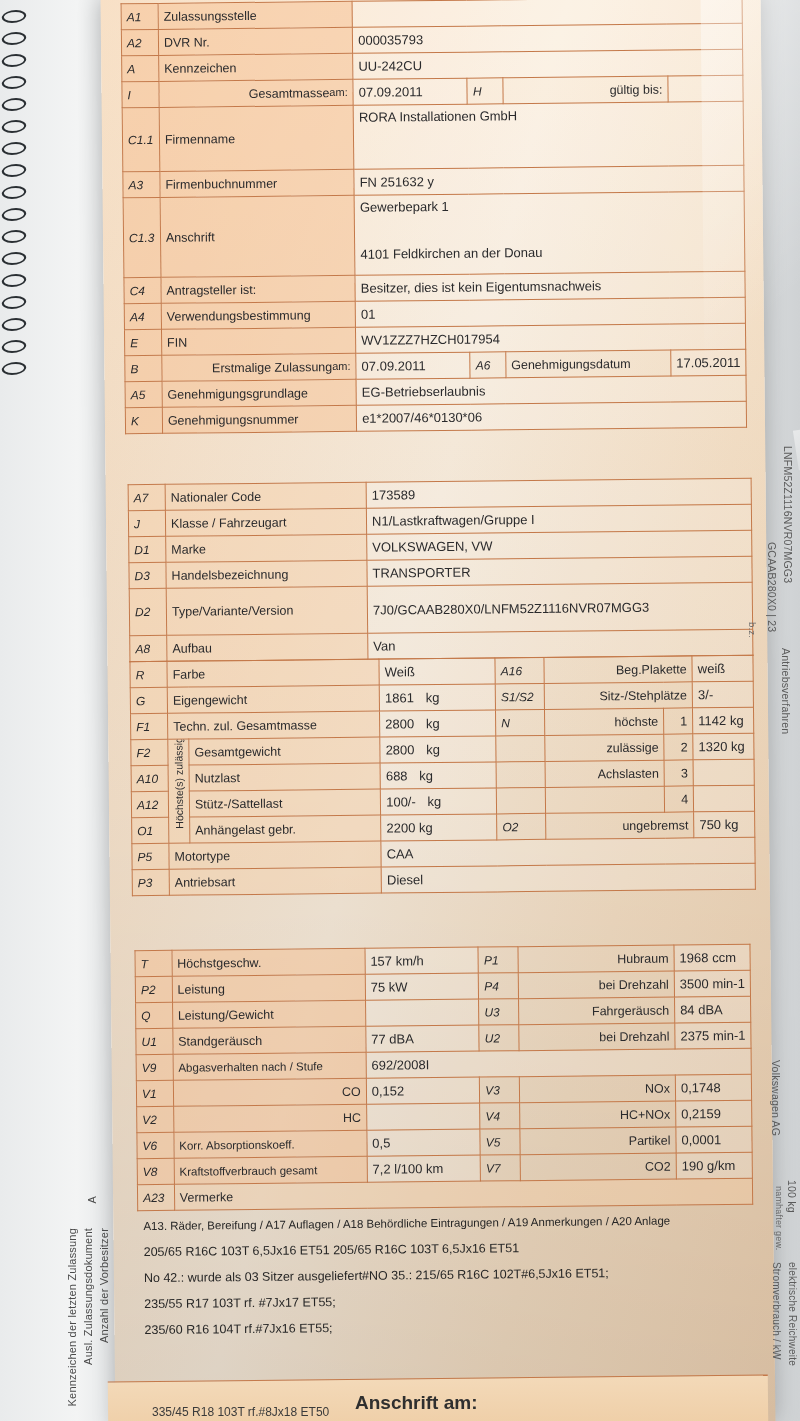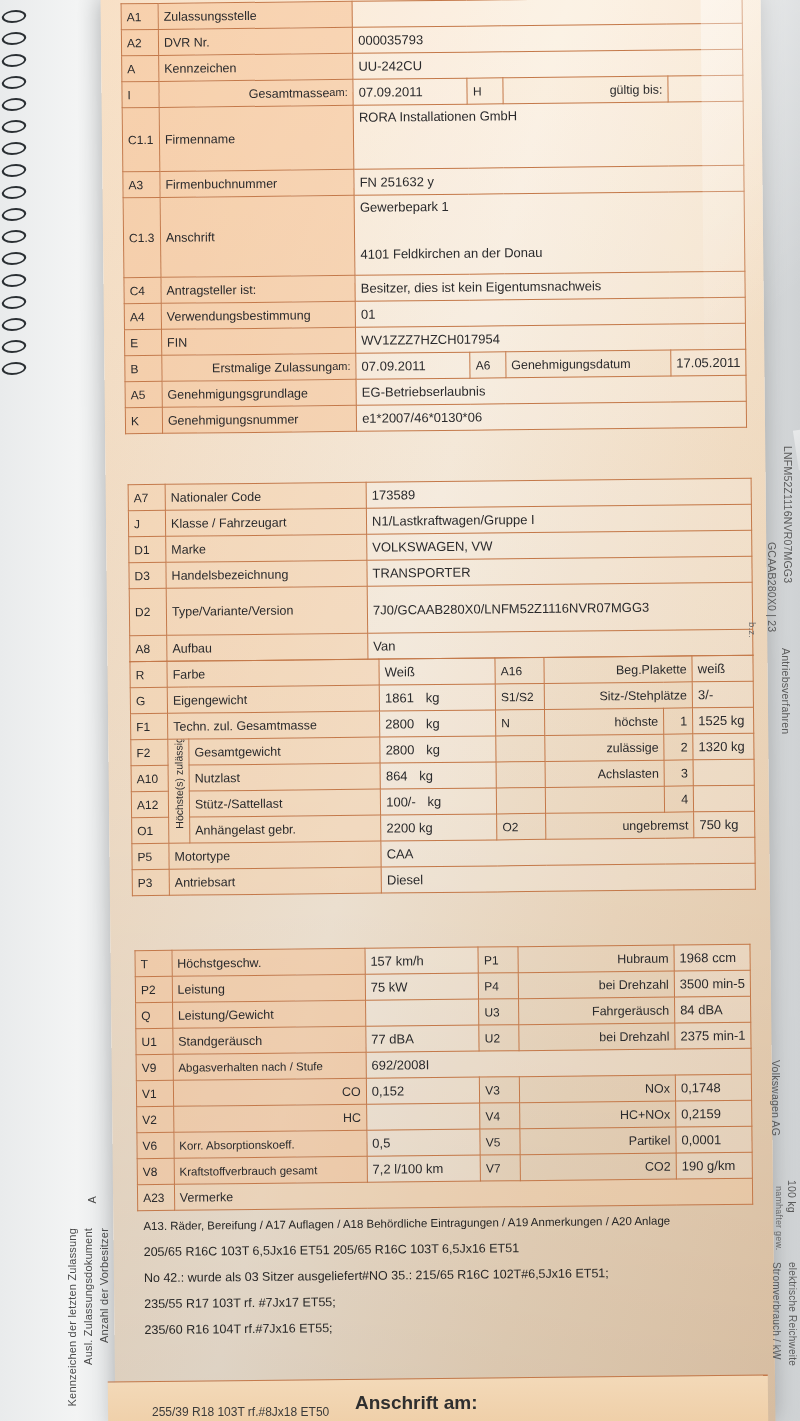--- a/index.html
+++ b/index.html
@@ -49,21 +49,21 @@
   }
   table.t td{
     border:1px solid #c4794a;
     padding:3px 5px;
     height:19px;
     vertical-align:middle;
     white-space:nowrap;
     overflow:hidden;
   }
   td.code{
-    font-size:12px;width:26px;text-align:left;
+    font-style:italic;font-size:12px;width:26px;text-align:left;
     padding-left:7px;
   }
   td.lbl{font-size:12.5px;}
   td.lbl.r{text-align:right;}
   td.val{font-size:13px;background:rgba(255,255,255,.18);}
   td.nb{border:none;}
   .tint{background:rgba(246,189,140,.45);}
   .tint2{background:rgba(248,205,163,.38);}
   .big{font-size:13.5px;}
   
@@ -282,42 +282,42 @@
       <tr>
         <td class="code tint2">F1</td>
         <td class="lbl tint2" colspan="2">Techn. zul. Gesamtmasse</td>
         <td class="val">
           <span>2800</span>
           <span style="margin-left:8px">kg</span>
         </td>
         <td class="code">N</td>
         <td class="lbl r">höchste</td>
         <td class="lbl r" style="width:18px">1</td>
-        <td class="val">1525 kg</td>
+        <td class="val">1142 kg</td>
       </tr>
       <tr>
         <td class="code tint2">F2</td>
         <td class="lbl tint2" rowspan="4" style="width:20px;padding:0">
           <div style="writing-mode:vertical-rl;transform:rotate(180deg);font-size:10.5px;text-align:center;line-height:12px;height:74px;margin:auto">Höchste(s) zulässige(s)</div>
         </td>
         <td class="lbl tint2">Gesamtgewicht</td>
         <td class="val">
           <span>2800</span>
           <span style="margin-left:8px">kg</span>
         </td>
         <td class="nb"></td>
         <td class="lbl r">zulässige</td>
         <td class="lbl r">2</td>
         <td class="val">1320 kg</td>
       </tr>
       <tr>
         <td class="code tint2">A10</td>
         <td class="lbl tint2">Nutzlast</td>
         <td class="val">
-          <span>864</span>
+          <span>688</span>
           <span style="margin-left:8px">kg</span>
         </td>
         <td class="nb"></td>
         <td class="lbl r">Achslasten</td>
         <td class="lbl r">3</td>
         <td class="val"></td>
       </tr>
       <tr>
         <td class="code tint2">A12</td>
         <td class="lbl tint2">Stütz-/Sattellast</td>
@@ -362,21 +362,21 @@
         <td class="code" style="width:30px">P1</td>
         <td class="lbl r" style="width:150px">Hubraum</td>
         <td class="val">1968 ccm</td>
       </tr>
       <tr>
         <td class="code tint">P2</td>
         <td class="lbl tint">Leistung</td>
         <td class="val">75 kW</td>
         <td class="code">P4</td>
         <td class="lbl r">bei Drehzahl</td>
-        <td class="val">3500 min-5</td>
+        <td class="val">3500 min-1</td>
       </tr>
       <tr>
         <td class="code tint">Q</td>
         <td class="lbl tint">Leistung/Gewicht</td>
         <td class="val"></td>
         <td class="code">U3</td>
         <td class="lbl r">Fahrgeräusch</td>
         <td class="val">84 dBA</td>
       </tr>
       <tr>
@@ -438,21 +438,21 @@
       <div>235/55 R17 103T rf. #7Jx17 ET55;</div>
       <div>235/60 R16 104T rf.#7Jx16 ET55;</div>
     </div>
   </div>
 
   <div class="glare"></div>
   <div class="tear"></div>
 </div>
 
 <div class="footband"></div>
-<div class="smallfoot">255/39 R18 103T rf.#8Jx18 ET50</div>
+<div class="smallfoot">335/45 R18 103T rf.#8Jx18 ET50</div>
 <div class="abgemeldet">Anschrift am:</div>
 
 <div class="vtext left" style="left:86px;top:1196px;font-size:11px">A</div>
 <div class="vtext left" style="left:66px;top:1228px">Kennzeichen der letzten Zulassung</div>
 <div class="vtext left" style="left:82px;top:1228px">Ausl. Zulassungsdokument</div>
 <div class="vtext left" style="left:98px;top:1228px">Anzahl der Vorbesitzer</div>
 
 <div class="vtext" style="right:6px;top:446px;font-size:10.5px;color:#5a5a5a">LNFM52Z1116NVR07MGG3</div>
 <div class="vtext" style="right:22px;top:542px;font-size:10.5px;color:#5a5a5a">GCAAB280X0 | 23</div>
 <div class="vtext" style="right:8px;top:648px;font-size:10.5px;color:#5a5a5a">Antriebsverfahren</div>

